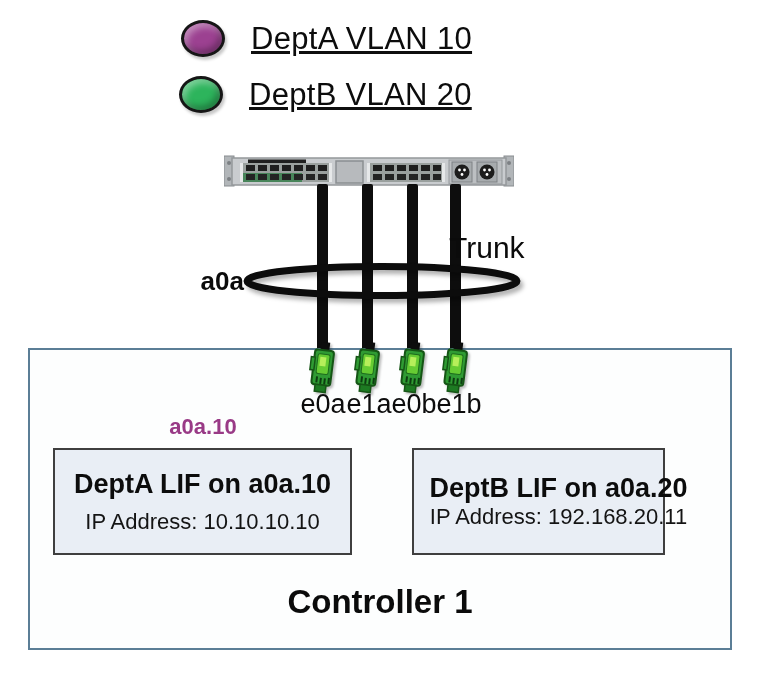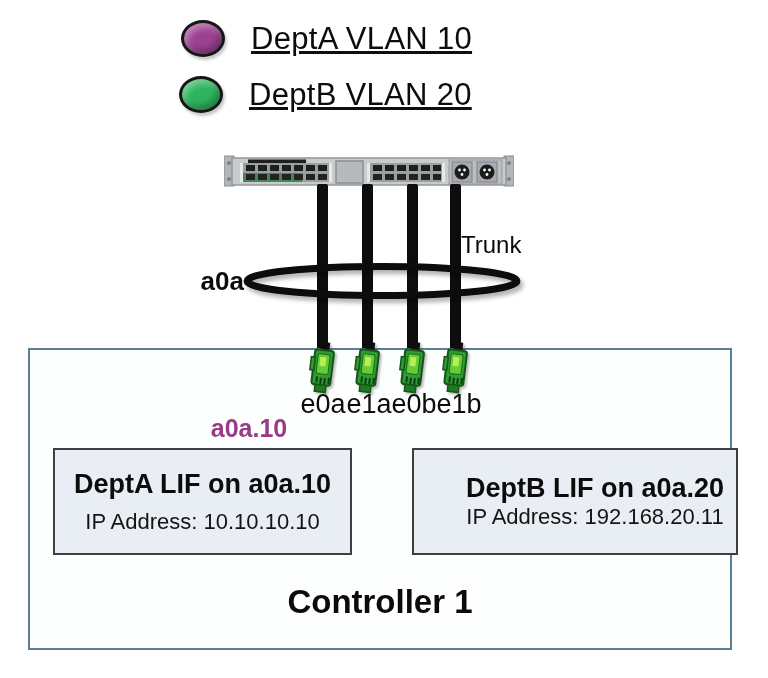--- a/index.html
+++ b/index.html
@@ -23,43 +23,43 @@
   .switch-svg { position:absolute; left:224px; top:153px; width:290px; height:36px; }
   
   .cable { position:absolute; top:184px; width:11px; height:176px; background:#0d0d0d; border-radius:2px; }
   .cable.c1 { left:317px; } .cable.c2 { left:362px; }
   .cable.c3 { left:407px; } .cable.c4 { left:450px; }
   
   .loop-svg { position:absolute; left:242px; top:260px; width:280px; height:44px;
               filter: drop-shadow(3px 4px 2px rgba(0,0,0,0.30)); }
   .ifgrp-label { position:absolute; left:168px; top:266px; width:76px; text-align:right;
                  font-size:26px; font-weight:bold; color:#0b0b0b; }
-  .trunk-label { position:absolute; left:461px; top:231px; font-size:24px; color:#0b0b0b; }
+  .trunk-label { position:absolute; left:449px; top:231px; font-size:30px; color:#0b0b0b; }
   
   .controller-box { position:absolute; left:28px; top:348px; width:704px; height:302px;
                     box-sizing:border-box; background:#fdfefe; border:2px solid #5b7e96; }
   .controller-title { position:absolute; left:28px; top:583px; width:704px; text-align:center;
                       font-size:33px; font-weight:bold; color:#0b0b0b; }
   
   .plug { position:absolute; top:342px; width:34px; height:54px;
           filter: drop-shadow(2px 2px 1px rgba(0,0,0,0.25)); }
   .plug.p1 { left:305px; } .plug.p2 { left:350px; }
   .plug.p3 { left:395px; } .plug.p4 { left:438px; }
   .port-label { position:absolute; top:389px; font-size:27px; color:#0c0c0c; transform:translateX(-50%); }
   .port-label.l1 { left:323px; } .port-label.l2 { left:369px; }
   .port-label.l3 { left:414px; } .port-label.l4 { left:459px; }
   
-  .vlan-tag { position:absolute; top:414px; font-size:25px; font-weight:bold; transform:translateX(-50%);margin-left:46px; }
+  .vlan-tag { position:absolute; top:414px; font-size:22px; font-weight:bold; transform:translateX(-50%); }
   .vlan-tag.t1 { left:203px; } .vlan-tag.t2 { left:553px; }
   
   .lif-box { position:absolute; top:448px; height:107px; box-sizing:border-box;
              background:#e9eef5; border:2px solid #3f3f3f;
              display:flex; flex-direction:column; align-items:center; justify-content:center; }
   .lif-box.b1 { left:53px; width:299px;gap:9px; }
-  .lif-box.b2 { left:412px; width:326px;padding-left:40px; }
+  .lif-box.b2 { left:412px; width:253px;padding-left:40px; }
   .lif-title { font-size:27px; font-weight:bold; color:#0c0c0c; white-space:nowrap; }
   .lif-ip { font-size:22px; margin-top:0; color:#141414; white-space:nowrap; }
 </style>
 </head>
 <body>
 
 <div class="stage">
 
   <div class="legend-row row-a">
     <span class="legend-dot" style="background-color: rgb(156, 65, 145);"></span>

